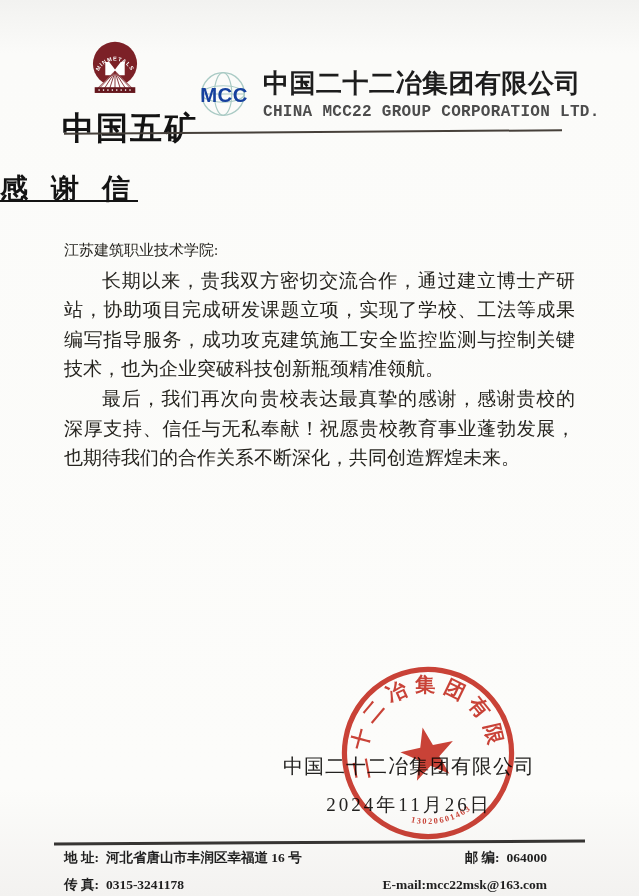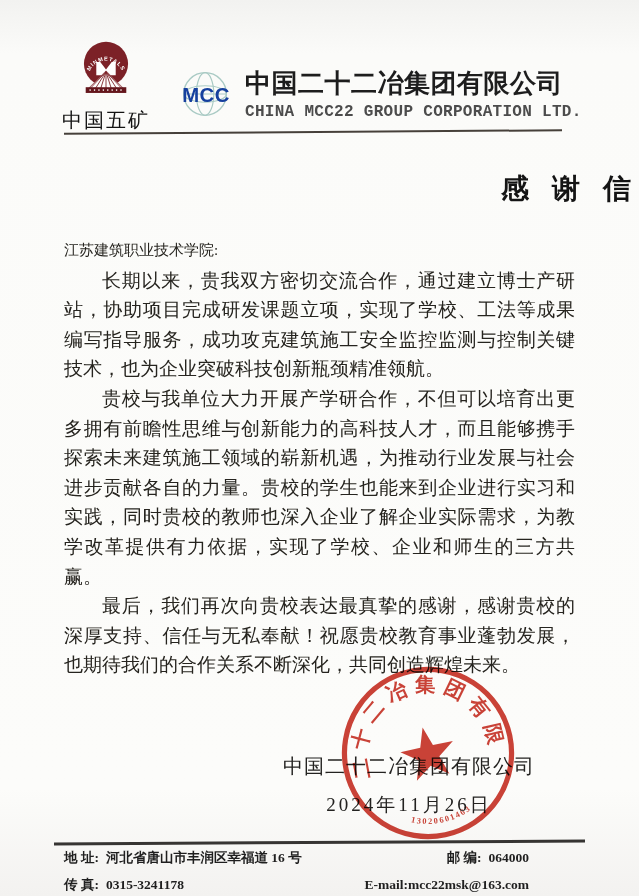--- a/index.html
+++ b/index.html
@@ -6,48 +6,48 @@
   html,body { background:#e9e8e6; }
   .page {
     position:relative; width:639px; height:896px; margin:0 auto; overflow:hidden;
     background:linear-gradient(180deg,#f2f2f0 0%,#fbfbf9 6%,#fcfcfa 88%,#f3f2f0 100%);
     font-family:"Liberation Serif", serif; color:#26241f;
   }
   
   .header { position:absolute; top:38px; left:62px; right:60px; display:flex; align-items:flex-start; }
   .mm-block { width:106px; text-align:center; }
   .mm-block svg { width:60px; height:64px; }
-  .mm-name { font-family:"Liberation Sans", sans-serif; font-weight:400; font-size:20px; letter-spacing:2px; color:#131313; margin-top:1px; white-space:nowrap; }
+  .mm-name { font-family:"Liberation Sans", sans-serif; font-weight:700; font-size:32px; letter-spacing:2px; color:#131313; margin-top:1px; white-space:nowrap; }
   .v-divider { width:2px; height:64px; background:#2e2c2a; margin:16px 16px 0 10px; }
   .mcc-block { display:flex; align-items:center; margin-top:28px; }
   .mcc-block svg { width:62px; height:50px; flex:none; }
   .company { margin-left:7px; }
   .company-cn { font-family:"Liberation Sans", sans-serif; font-weight:900; font-size:26px; letter-spacing:0.5px; color:#1d1d1d; white-space:nowrap; }
   .company-en { font-family:Liberation Mono, monospace; font-weight:700; font-size:16px; letter-spacing:0.3px; color:#4c4c4c; margin-top:2px; white-space:nowrap; }
   .header-rule { position:absolute; top:131px; left:64px; width:498px; height:2px; background:#46403a; transform:rotate(-0.4deg); }
   
-  .title { position:absolute; top:170px; left:0; width:100%; text-align:right;
-           font-size:28px; font-weight:700; letter-spacing:8px; color:#141414; }
+  .title { position:absolute; top:170px; left:0; width:100%; text-align:left;
+           font-size:28px; font-weight:700; letter-spacing:8px; color:#141414;text-decoration:underline; }
   .body-text { position:absolute; top:236px; left:64px; width:511px;
                font-size:19px; line-height:29.6px; text-align:justify; color:#26241f; }
   .salutation { font-size:15px; }
   .para { text-indent:2em; }
   .sign-block { position:absolute; top:753px; right:104px; text-align:center; color:#232220; }
   .signer { font-size:20px; letter-spacing:1px; white-space:nowrap; }
   .sign-date { font-size:19px; letter-spacing:3px; margin-top:12px; white-space:nowrap; }
   
   .stamp { position:absolute; left:334px; top:659px; width:188px; height:188px;
            opacity:0.88; mix-blend-mode:multiply; transform:rotate(-12deg); }
   
   .footer-rule { position:absolute; top:841px; left:54px; width:531px; height:2.5px; background:#363432; transform:rotate(-0.3deg); }
   .footer { position:absolute; top:849px; left:64px; right:54px;
             font-size:13.5px; font-weight:700; color:#1f1f1f; }
   .footer-row { display:flex; justify-content:space-between; align-items:baseline; margin-bottom:9px; }
   .footer-label { margin-right:7px; }
-  .footer-right { margin-right:56px; white-space:nowrap;text-align:center; }
+  .footer-right { margin-right:38px; white-space:nowrap;text-align:center; }
 </style>
 </head>
 <body>
 
 <div class="page">
 
   <div class="header">
 
     <div class="mm-block">
       <svg viewBox="0 0 68 70">
@@ -99,21 +99,20 @@
     </div>
   </div>
 
   <div class="header-rule"></div>
 
   <div class="title">感 谢 信</div>
 
   <div class="body-text">
     <p class="salutation">江苏建筑职业技术学院:</p>
     <p class="para">长期以来，贵我双方密切交流合作，通过建立博士产研站，协助项目完成研发课题立项，实现了学校、工法等成果编写指导服务，成功攻克建筑施工安全监控监测与控制关键技术，也为企业突破科技创新瓶颈精准领航。</p>
-    <p class="para">贵校与我单位大力开展产学研合作，不但可以培育出更多拥有前瞻性思维与创新能力的高科技人才，而且能够携手探索未来建筑施工领域的崭新机遇，为推动行业发展与社会进步贡献各自的力量。贵校的学生也能来到企业进行实习和实践，同时贵校的教师也深入企业了解企业实际需求，为教学改革提供有力依据，实现了学校、企业和师生的三方共赢。</p>
     <p class="para">最后，我们再次向贵校表达最真挚的感谢，感谢贵校的深厚支持、信任与无私奉献！祝愿贵校教育事业蓬勃发展，也期待我们的合作关系不断深化，共同创造辉煌未来。</p>
   </div>
 
   <div class="sign-block">
     <div class="signer">中国二十二冶集团有限公司</div>
     <div class="sign-date">2024年11月26日</div>
   </div>
 
   <svg class="stamp" viewBox="0 0 180 180">
     <circle cx="90" cy="90" r="80" fill="none" stroke="#c5291c" stroke-width="5"></circle>

